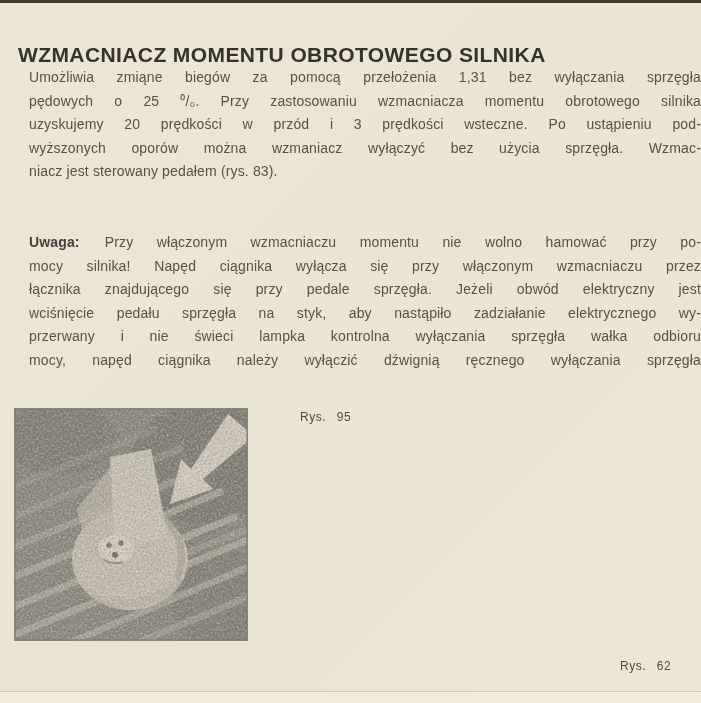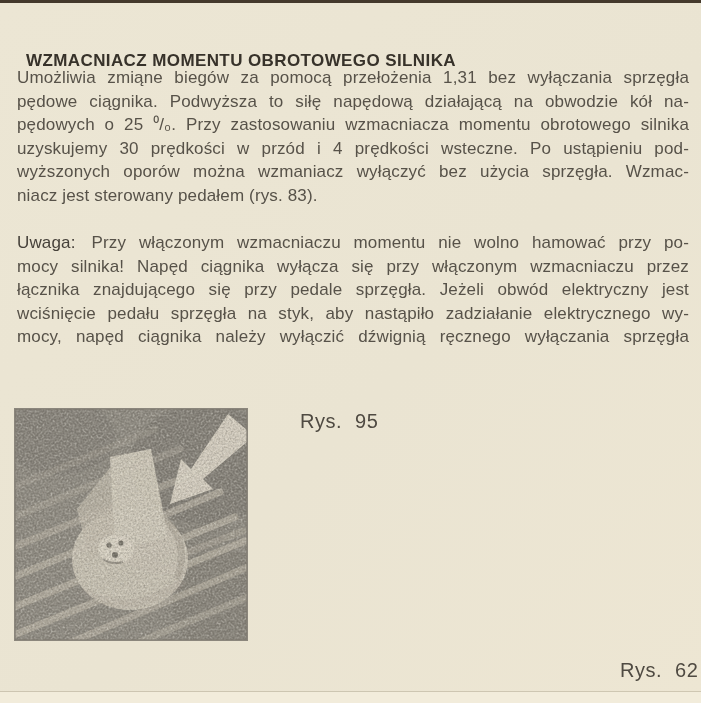--- a/index.html
+++ b/index.html
@@ -17,72 +17,72 @@
   .topbar {
     position: absolute; top: 0; left: 0; width: 100%; height: 3px;
     background: #44392c;
   }
   .bottom-strip {
     position: absolute; left: 0; top: 692px; width: 100%; height: 11px;
     background: #f2ecdb;
     box-shadow: 0 -1px 0 rgba(130,118,95,.28);
   }
   .heading {
-    position: absolute; left: 15px; top: 40px; margin: 11px;
-    font-size: 17px; font-weight: 700; letter-spacing: .4px;
+    position: absolute; left: 15px; top: 40px; margin: 3px;
+    font-size: 21px; font-weight: 700; letter-spacing: .4px;
     color: #37322a;
     white-space: nowrap;
   }
   .para {
-    position: absolute; left: 17px; width: 672px;
-    font-size: 17px; line-height: 23.5px; letter-spacing: .15px;
+    position: absolute; left: 29px; width: 672px;
+    font-size: 14px; line-height: 23.5px; letter-spacing: .15px;
     color: #575249;
   }
   .para-1 { top: 66px; }
   .para-2 { top: 231px; }
   .line { text-align: justify; text-align-last: justify; }
   .line.last { text-align-last: left; }
-  .uwaga-label { font-weight: 400; color: #46413a; margin-right: 16px; }
+  .uwaga-label { font-weight: 700; color: #46413a; margin-right: 25px; }
   .photo {
     position: absolute; left: 14px; top: 408px; width: 232px; height: 231px;
     border: 1px solid #8b867c;
     display: block;
   }
   .caption {
     position: absolute;
-    font-size: 20px; letter-spacing: .5px; word-spacing: 7px;
+    font-size: 12px; letter-spacing: .5px; word-spacing: 7px;
     color: #4f4a42;
     white-space: nowrap;
   }
   .caption-95 { left: 300px; top: 410px; }
   .caption-96 { left: 620px; top: 659px; }
 </style>
 </head>
 <body>
 
 <div class="page">
 
   <div class="topbar"></div>
 
   <h1 class="heading">WZMACNIACZ MOMENTU OBROTOWEGO SILNIKA</h1>
 
   <div class="para para-1">
     <div class="line">Umożliwia zmiąne biegów za pomocą przełożenia 1,31 bez wyłączania sprzęgła</div>
-    <div class="line">pędowe ciągnika. Podwyższa to siłę napędową działającą na obwodzie kół na-</div>
     <div class="line">pędowych o 25 ⁰/₀. Przy zastosowaniu wzmacniacza momentu obrotowego silnika</div>
-    <div class="line">uzyskujemy 30 prędkości w przód i 4 prędkości wsteczne. Po ustąpieniu pod-</div>
+    <div class="line">uzyskujemy 20 prędkości w przód i 3 prędkości wsteczne. Po ustąpieniu pod-</div>
     <div class="line">wyższonych oporów można wzmaniacz wyłączyć bez użycia sprzęgła. Wzmac-</div>
     <div class="line last">niacz jest sterowany pedałem (rys. 83).</div>
   </div>
 
   <div class="para para-2">
     <div class="line"><span class="uwaga-label">Uwaga:</span><span>Przy włączonym wzmacniaczu momentu nie wolno hamować przy po-</span></div>
     <div class="line">mocy silnika! Napęd ciągnika wyłącza się przy włączonym wzmacniaczu przez</div>
     <div class="line">łącznika znajdującego się przy pedale sprzęgła. Jeżeli obwód elektryczny jest</div>
     <div class="line">wciśnięcie pedału sprzęgła na styk, aby nastąpiło zadziałanie elektrycznego wy-</div>
+    <div class="line">przerwany i nie świeci lampka kontrolna wyłączania sprzęgła wałka odbioru</div>
     <div class="line">mocy, napęd ciągnika należy wyłączić dźwignią ręcznego wyłączania sprzęgła</div>
   </div>
 
   <svg class="photo" viewBox="0 0 232 231" preserveAspectRatio="none" xmlns="http://www.w3.org/2000/svg">
     <defs>
       <filter id="grainDark" x="0%" y="0%" width="100%" height="100%">
         <feTurbulence type="fractalNoise" baseFrequency="0.55" numOctaves="2" seed="7"></feTurbulence>
         <feColorMatrix type="matrix" values="0 0 0 0 0.15  0 0 0 0 0.14  0 0 0 0 0.12  0.9 0.9 0.9 0 -1.1"></feColorMatrix>
       </filter>
       <filter id="grainLight" x="0%" y="0%" width="100%" height="100%">

